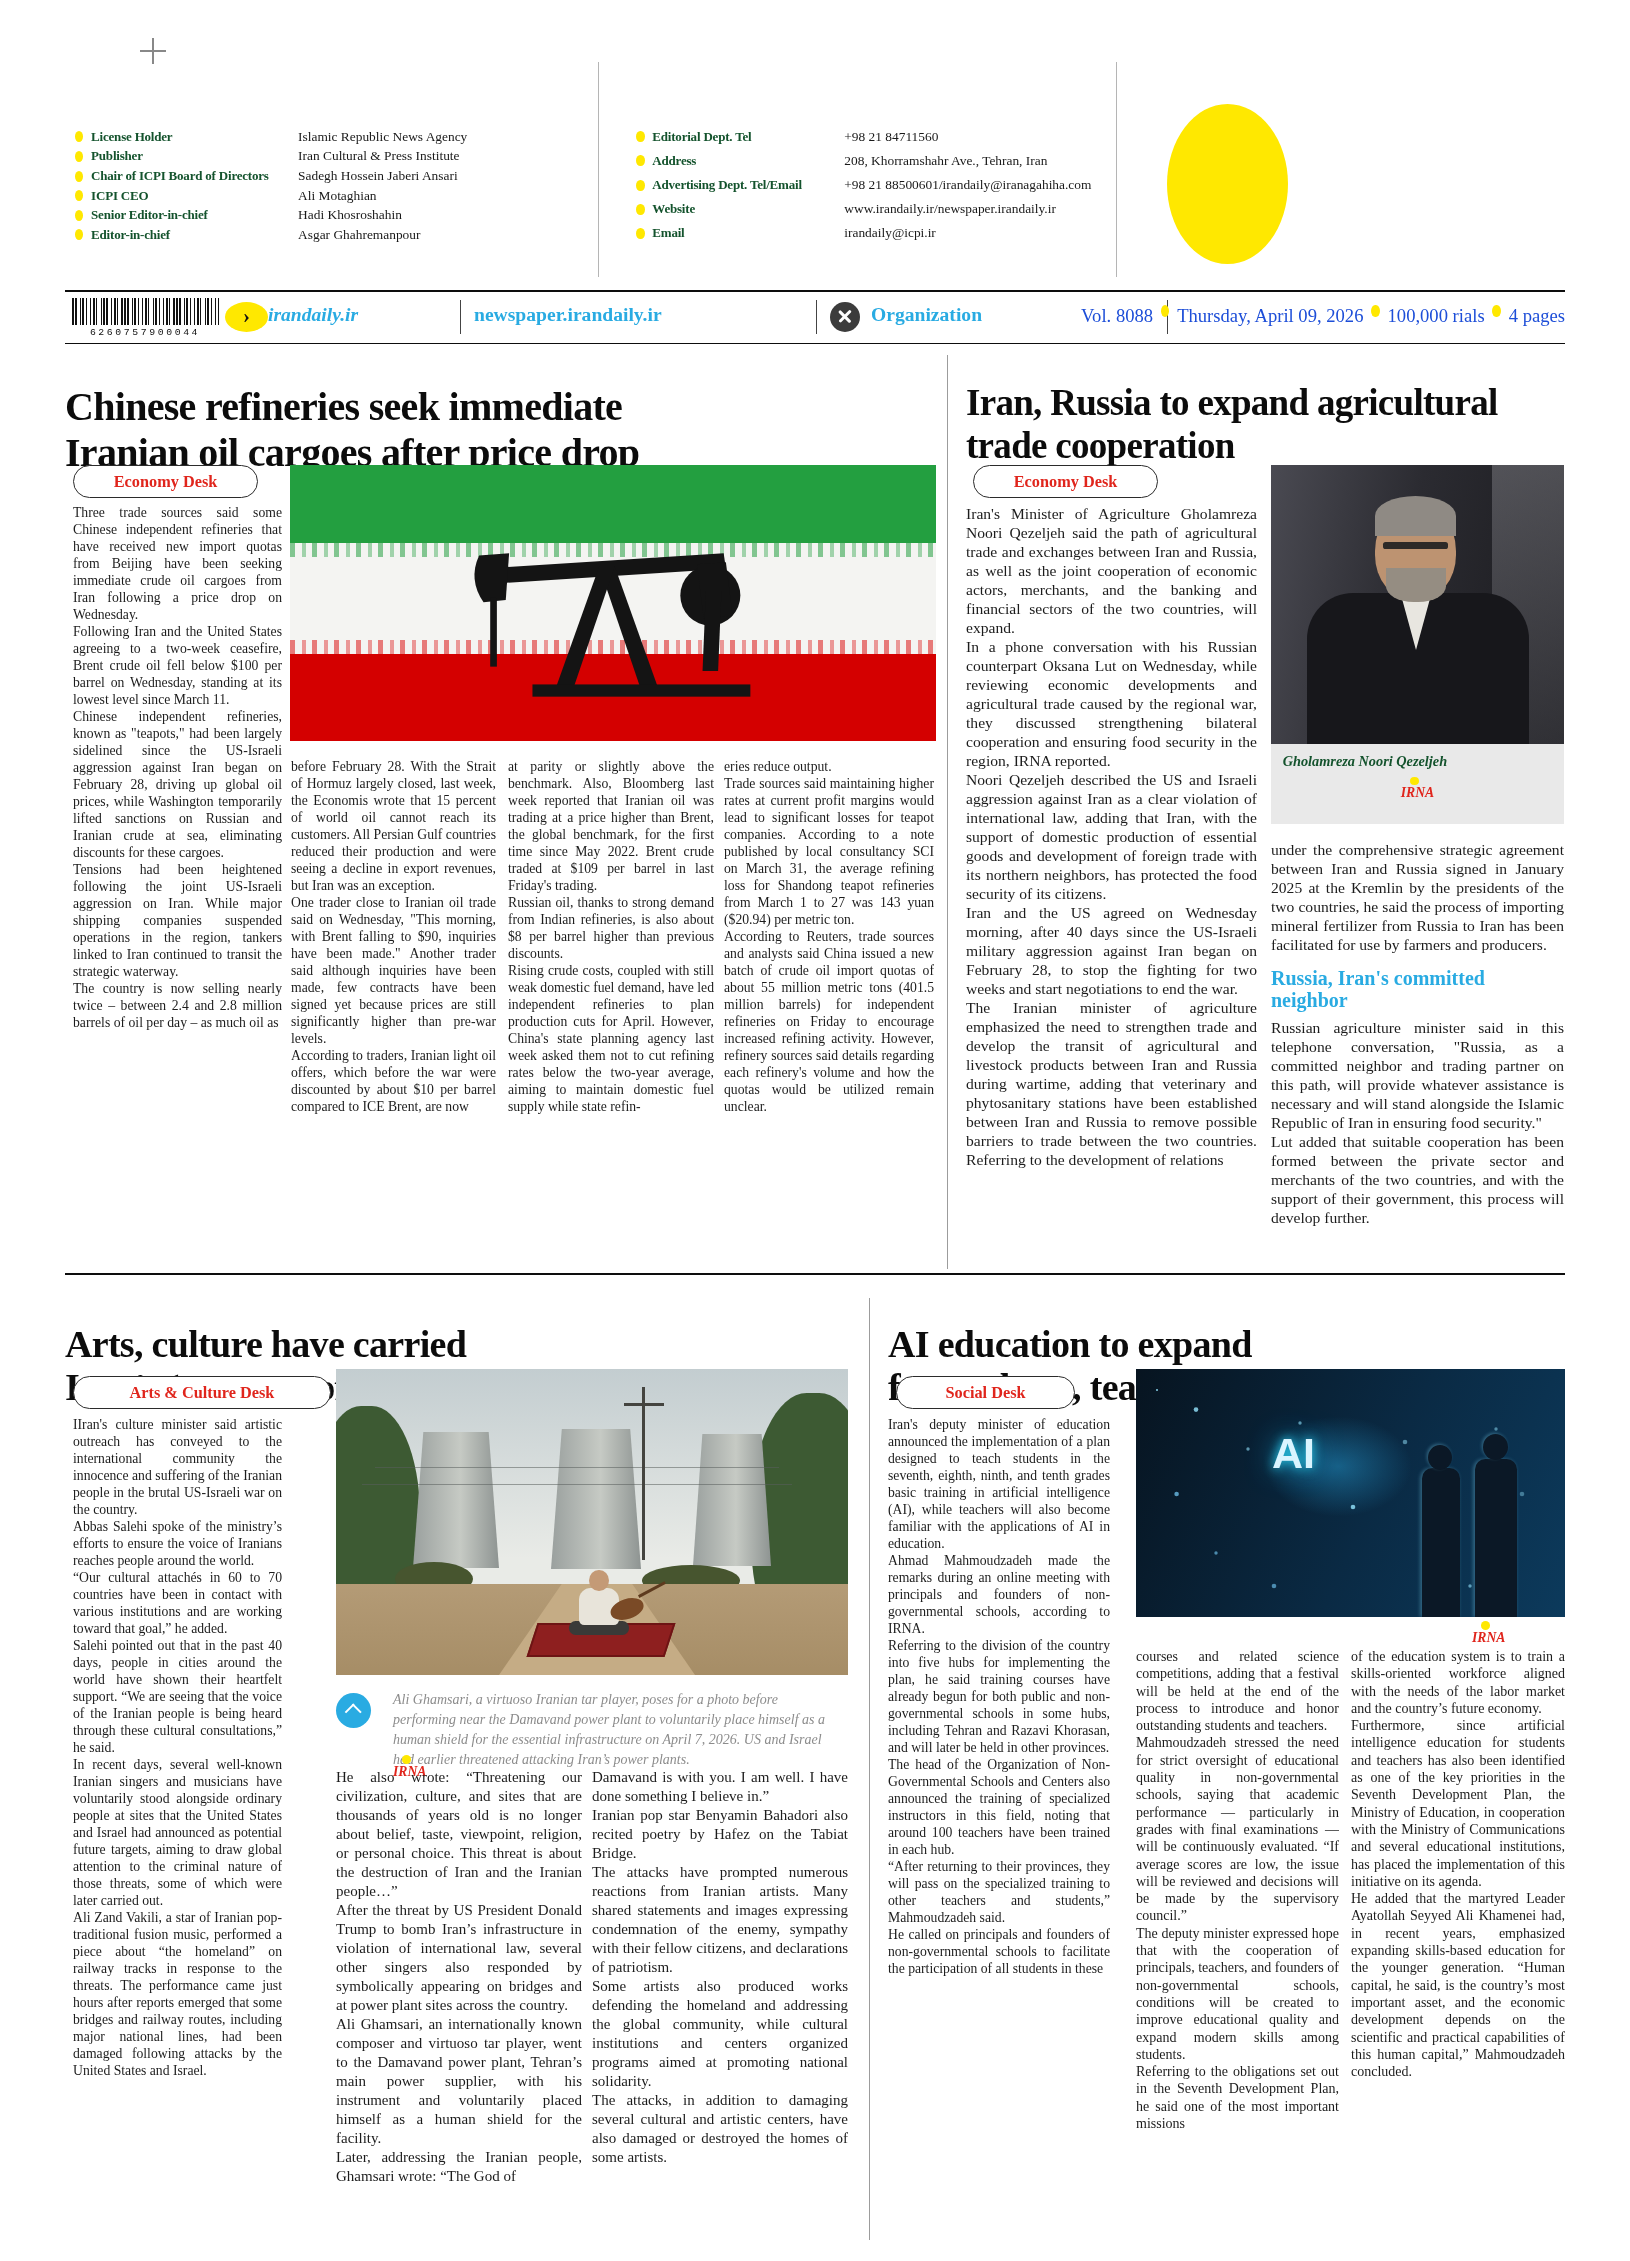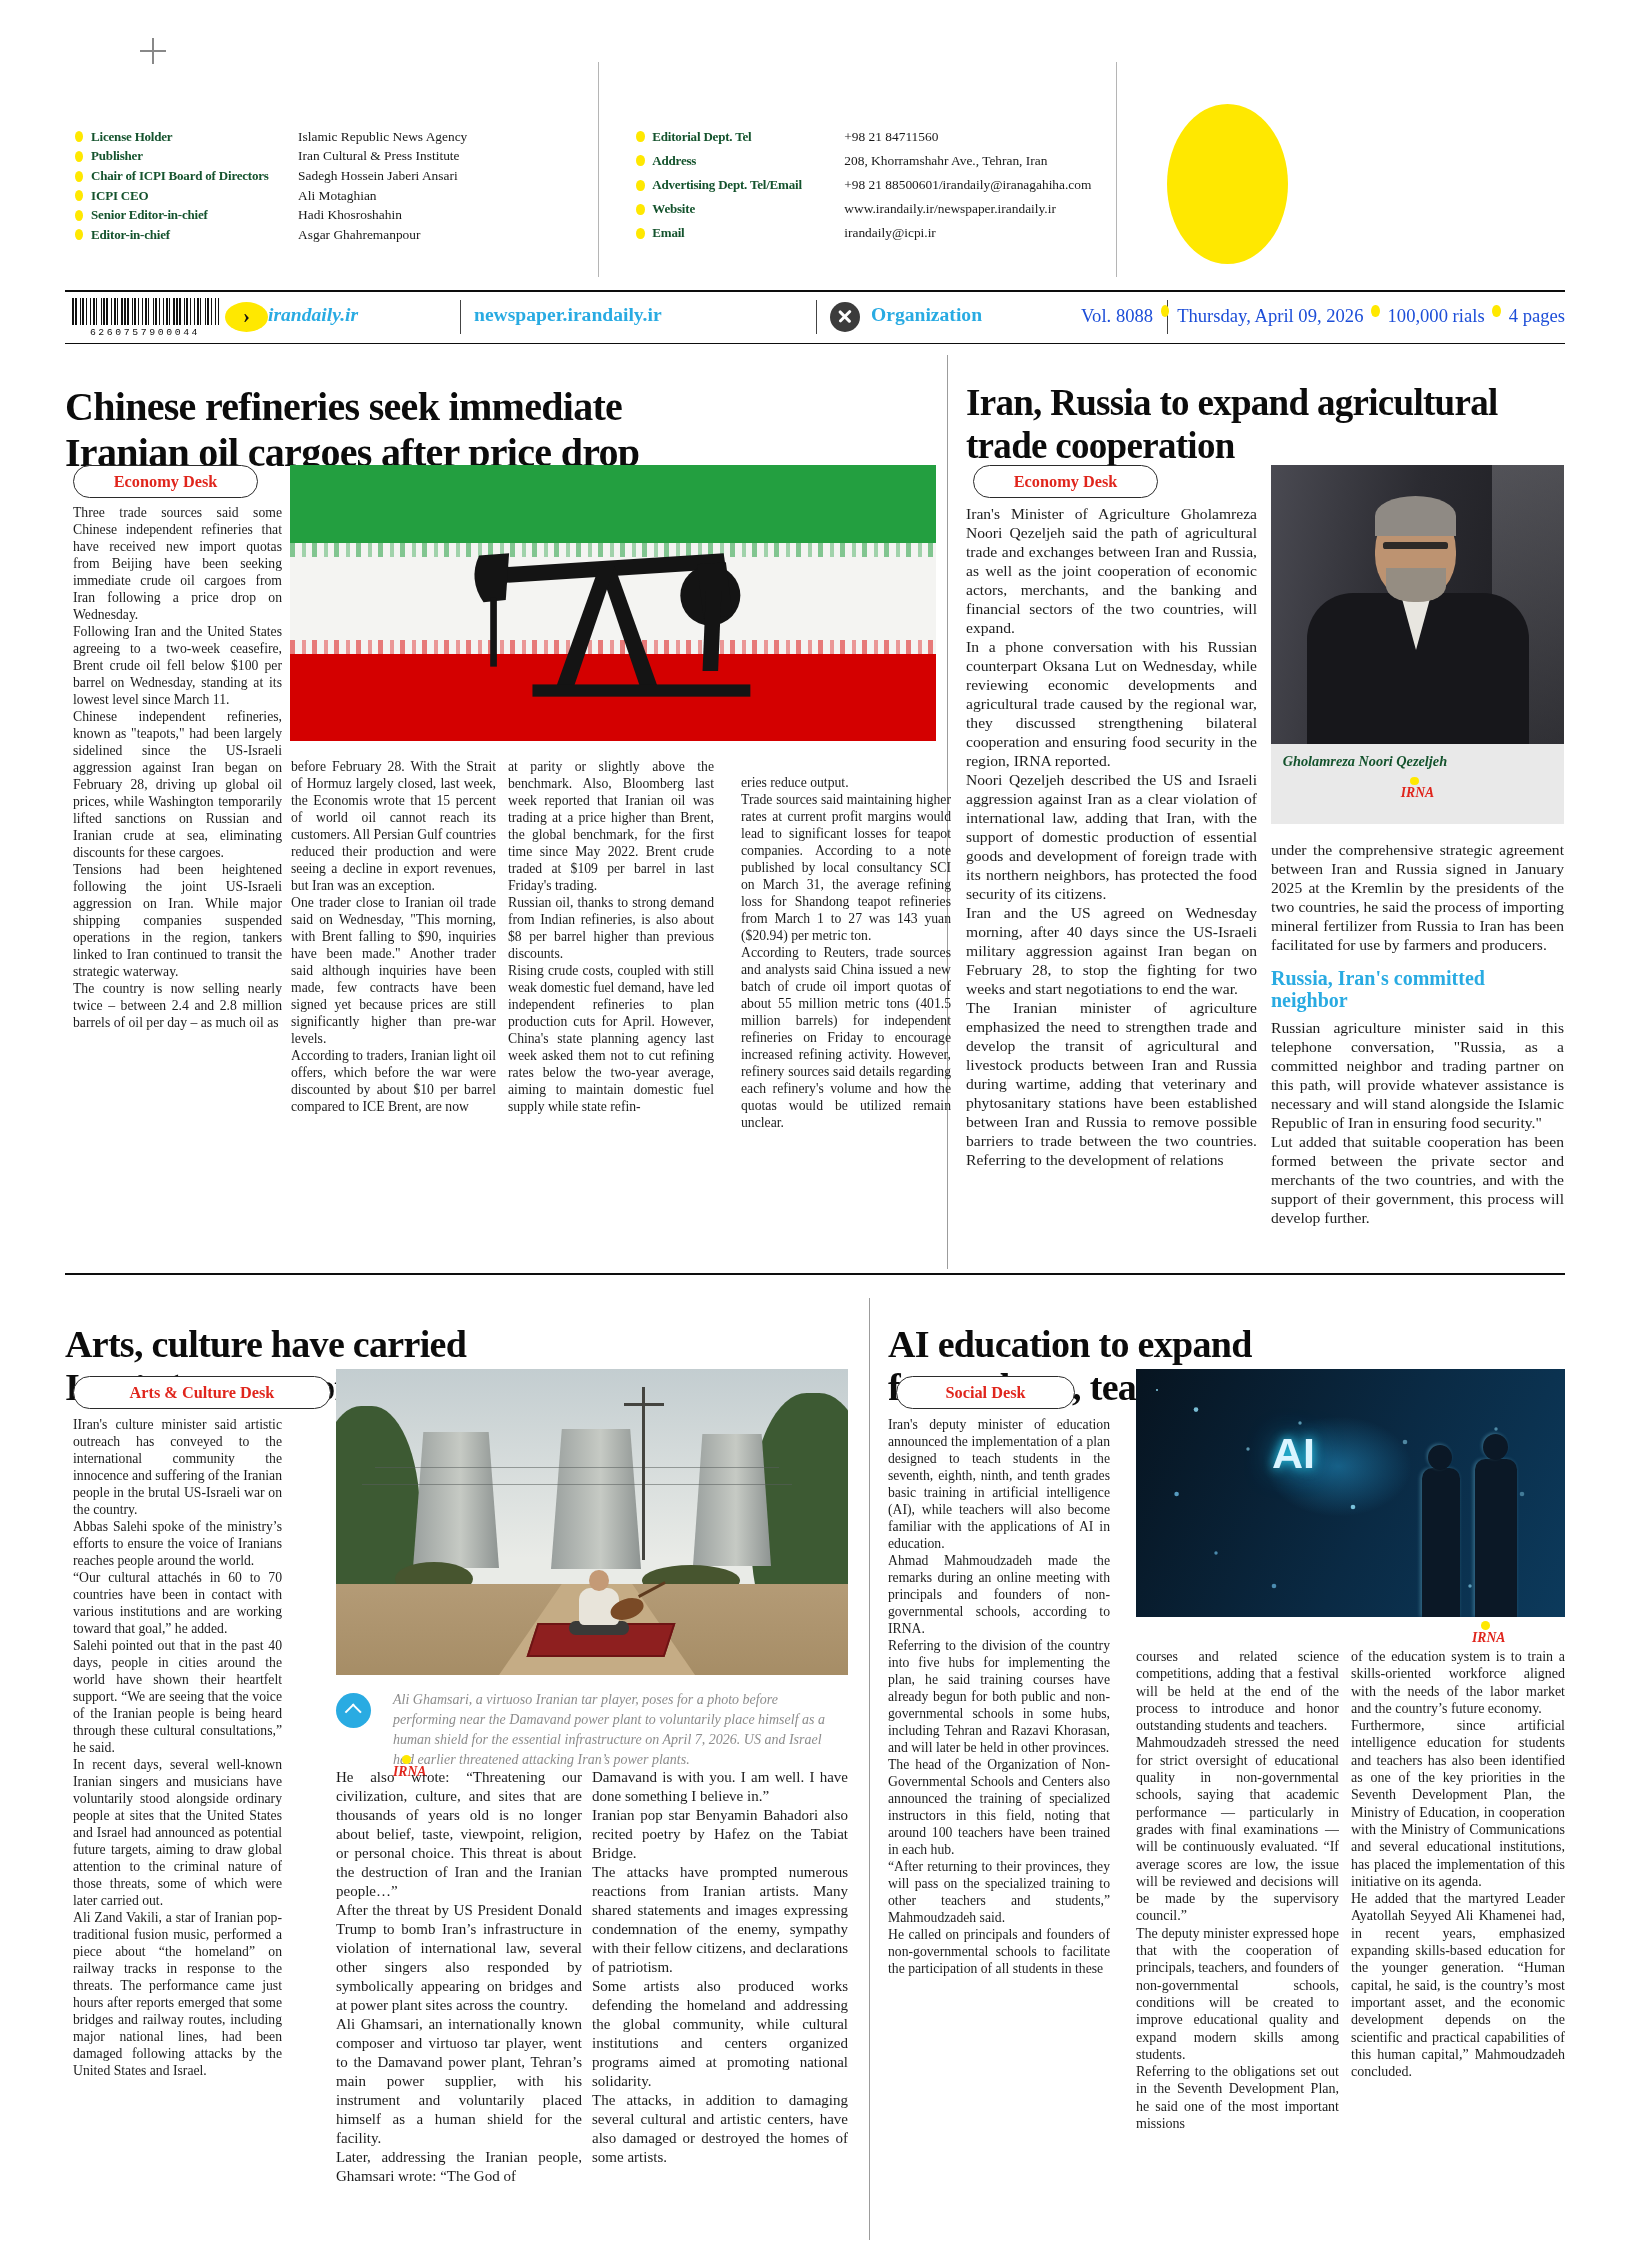--- a/index.html
+++ b/index.html
@@ -124,21 +124,21 @@
   .f1{left:286px;top:99px;width:38px;height:149px;}
   .f2{left:339px;top:90px;width:42px;height:158px;}
   .ai-head{position:absolute;border-radius:50%;background:#0b1826;box-shadow:-1.3px -1.3px 3.3px rgba(140,230,255,.3);}
   .h1{left:292px;top:76px;width:23.5px;height:25px;}
   .h2{left:347px;top:65px;width:25px;height:26px;}
   .ai-credit{left:1472px;top:1621px;}
   
   .c-oil1{left:73px;top:504px;width:209px;height:764px;}
   .c-oil2{left:291px;top:758px;width:205px;height:512px;}
   .c-oil3{left:508px;top:758px;width:206px;height:512px;}
-  .c-oil4{left:724px;top:774px;width:210px;height:512px;margin-left:17px;}
+  .c-oil4{left:724px;top:758px;width:210px;height:512px;}
   .c-agri1{left:966px;top:504px;width:291px;height:764px;}
   .c-agri2{left:1271px;top:840px;width:293px;height:429px;}
   .c-arts1{left:73px;top:1416px;width:209px;height:823px;}
   .c-arts2{left:336px;top:1768px;width:246px;height:471px;}
   .c-arts3{left:592px;top:1768px;width:256px;height:471px;}
   .c-ai1{left:888px;top:1416px;width:222px;height:823px;}
   .c-ai2{left:1136px;top:1648px;width:203px;height:591px;}
   .c-ai3{left:1351px;top:1648px;width:214px;height:591px;}
   .b-oil{left:73px;top:465px;width:183px;height:31px;}
   .b-agri{left:973px;top:465px;width:183px;height:31px;}

